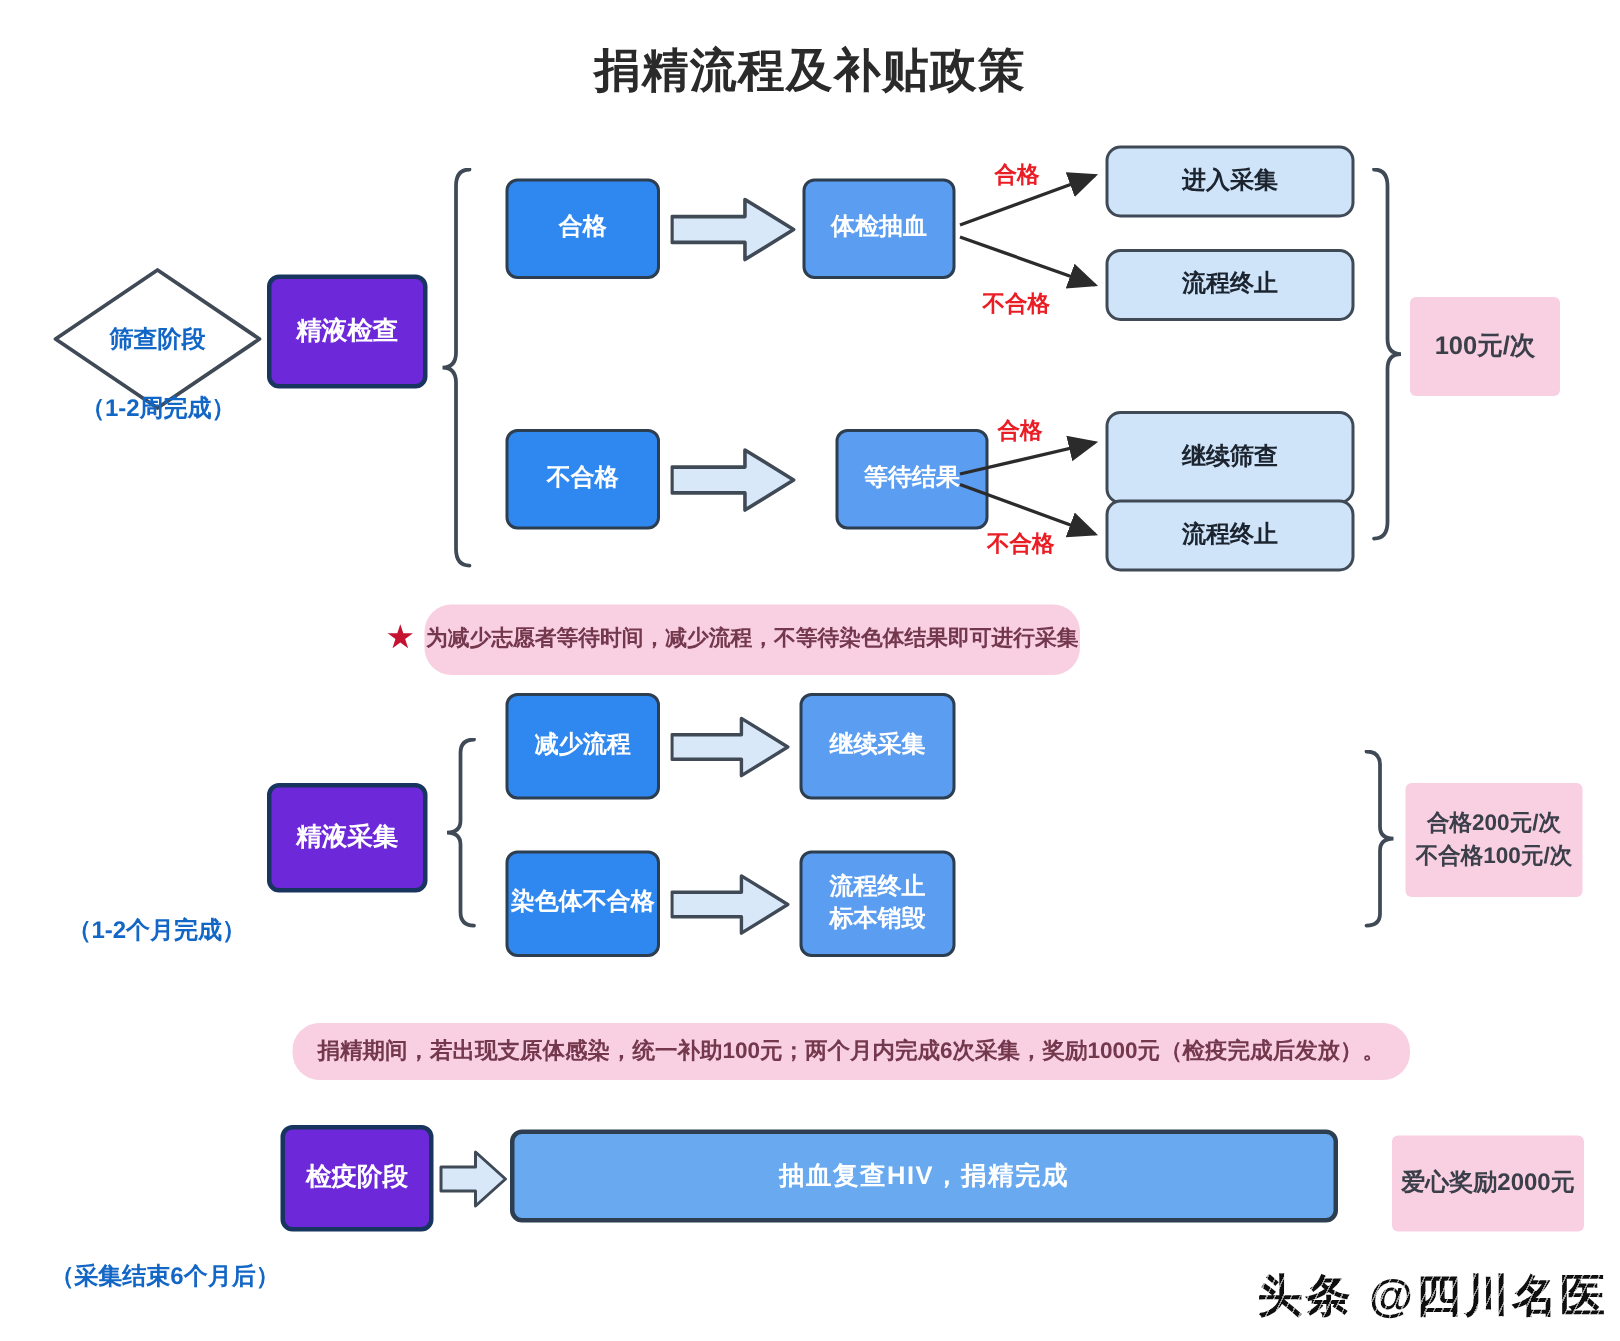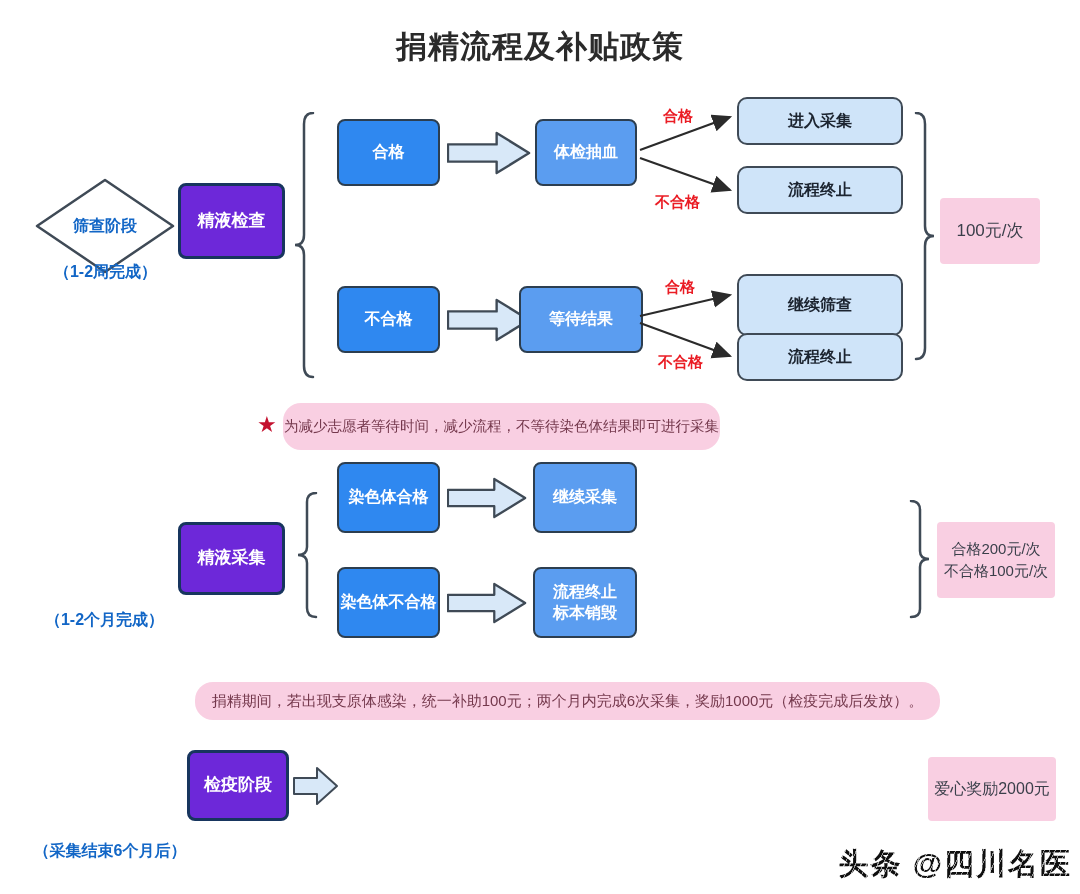--- a/index.html
+++ b/index.html
@@ -9,21 +9,21 @@
   .title{position:absolute;left:0;top:26px;width:1080px;margin:0;text-align:center;
          font-size:31px;font-weight:900;color:#2a2a2a;letter-spacing:1px;}
   .bx{position:absolute;display:flex;align-items:center;justify-content:center;text-align:center;
       font-weight:bold;box-sizing:border-box;border-radius:8px;line-height:1.3;}
   .b-dark{background:#6d28d9;border:3px solid #17355e;color:#fff;font-size:17px;}
   .b-bright{background:#2f88f0;border:2.5px solid #2c3e50;color:#fff;font-size:16px;}
   .b-mid{background:#5b9df0;border:2.5px solid #2c3e50;color:#fff;font-size:16px;}
   .b-light{background:#cfe4f9;border:2.5px solid #3f4a56;color:#1c2430;font-size:16px;border-radius:10px;}
   .b-wide{background:#68a9f0;border:3px solid #2c3e50;color:#fff;font-size:17px;letter-spacing:1px;}
   .pink{position:absolute;background:#f9cfe2;display:flex;align-items:center;justify-content:center;
-        text-align:center;font-weight:normal;color:#3a3f4a;border-radius:4px;box-sizing:border-box;line-height:1.5;}
+        text-align:center;font-weight:bold;color:#3a3f4a;border-radius:4px;box-sizing:border-box;line-height:1.5;}
   .pink.maroon{color:#74384c;border-radius:18px;}
   .pre{white-space:pre-line;}
   .diamond{position:absolute;display:flex;align-items:center;justify-content:center;}
   .diamond svg{position:absolute;left:0;top:0;width:100%;height:100%;}
   .dlabel{position:relative;color:#1266c6;font-weight:bold;font-size:16px;}
   .cap{position:absolute;color:#1266c6;font-weight:bold;font-size:16px;text-align:center;}
   .rlbl{position:absolute;color:#ea1c24;font-weight:bold;font-size:15px;}
   .star{position:absolute;color:#c41230;font-size:22px;line-height:1;}
   .overlay{position:absolute;left:0;top:0;pointer-events:none;}
   .wm{position:absolute;right:8px;top:844px;font-size:30px;font-weight:900;color:#101010;letter-spacing:2px;}
@@ -60,21 +60,21 @@
   <div class="bx b-mid" style="left:535px;top:119px;width:102px;height:67px">体检抽血</div>
   <div class="rlbl" style="left:663px;top:107px">合格</div>
   <div class="rlbl" style="left:655px;top:193px">不合格</div>
   <div class="bx b-light" style="left:737px;top:97px;width:166px;height:48px">进入采集</div>
   <div class="bx b-light" style="left:737px;top:166px;width:166px;height:48px">流程终止</div>
 
   <div class="bx b-bright" style="left:337px;top:286px;width:103px;height:67px">不合格</div>
   <svg class="abs" style="left:447px;top:296px" width="84" height="48" viewBox="0 0 88 48">
     <polygon points="1,15 52,15 52,3 86,24 52,45 52,33 1,33" fill="#d8e8f8" stroke="#3f4a56" stroke-width="2.5" stroke-linejoin="round"></polygon>
   </svg>
-  <div class="bx b-mid" style="left:519px;top:286px;width:124px;height:67px">等待结果</div>
+  <div class="bx b-mid" style="left:557px;top:286px;width:102px;height:67px">等待结果</div>
   <div class="rlbl" style="left:665px;top:278px">合格</div>
   <div class="rlbl" style="left:658px;top:353px">不合格</div>
   <div class="bx b-light" style="left:737px;top:274px;width:166px;height:62px">继续筛查</div>
   <div class="bx b-light" style="left:737px;top:333px;width:166px;height:48px">流程终止</div>
 
   <svg class="abs" style="left:913px;top:112px" width="24" height="249">
     <path d="M3 1 Q12 1 12 12 L12 114 Q12 124 21 124 Q12 124 12 134 L12 236 Q12 247 3 247" fill="none" stroke="#3f4a56" stroke-width="2.5" stroke-linecap="round"></path>
   </svg>
   <div class="pink" style="left:940px;top:198px;width:100px;height:66px;font-size:17px">100元/次</div>
 
@@ -82,21 +82,21 @@
   <div class="pink maroon" style="left:283px;top:403px;width:437px;height:47px;font-size:14.5px">为减少志愿者等待时间，减少流程，不等待染色体结果即可进行采集</div>
 
   <div class="cap" style="left:22px;top:610px;width:165px">（1-2个月完成）</div>
 
   <div class="bx b-dark" style="left:178px;top:522px;width:107px;height:73px">精液采集</div>
 
   <svg class="abs" style="left:296px;top:492px" width="24" height="127">
     <path d="M20 1 Q11 1 11 10 L11 55 Q11 63 2 63 Q11 63 11 71 L11 116 Q11 125 20 125" fill="none" stroke="#3f4a56" stroke-width="2.5" stroke-linecap="round"></path>
   </svg>
 
-  <div class="bx b-bright" style="left:337px;top:462px;width:103px;height:71px">染色体合格</div>
+  <div class="bx b-bright" style="left:337px;top:462px;width:103px;height:71px">减少流程</div>
   <svg class="abs" style="left:447px;top:476px" width="80" height="44" viewBox="0 0 88 48">
     <polygon points="1,15 52,15 52,3 86,24 52,45 52,33 1,33" fill="#d8e8f8" stroke="#3f4a56" stroke-width="2.5" stroke-linejoin="round"></polygon>
   </svg>
   <div class="bx b-mid" style="left:533px;top:462px;width:104px;height:71px">继续采集</div>
 
   <div class="bx b-bright" style="left:337px;top:567px;width:103px;height:71px">染色体不合格</div>
   <svg class="abs" style="left:447px;top:581px" width="80" height="44" viewBox="0 0 88 48">
     <polygon points="1,15 52,15 52,3 86,24 52,45 52,33 1,33" fill="#d8e8f8" stroke="#3f4a56" stroke-width="2.5" stroke-linejoin="round"></polygon>
   </svg>
   <div class="bx b-mid pre" style="left:533px;top:567px;width:104px;height:71px">流程终止
@@ -109,20 +109,21 @@
 不合格100元/次</div>
 
   <div class="pink maroon" style="left:195px;top:682px;width:745px;height:38px;font-size:15px">捐精期间，若出现支原体感染，统一补助100元；两个月内完成6次采集，奖励1000元（检疫完成后发放）。</div>
 
   <div class="cap" style="left:20px;top:841px;width:180px">（采集结束6个月后）</div>
 
   <div class="bx b-dark" style="left:187px;top:750px;width:102px;height:71px">检疫阶段</div>
   <svg class="abs" style="left:292px;top:765px" width="48" height="42" viewBox="0 0 46 42">
     <polygon points="1,13 24,13 24,3 44,21 24,39 24,29 1,29" fill="#d8e8f8" stroke="#3f4a56" stroke-width="2" stroke-linejoin="round"></polygon>
   </svg>
+  <div class="bx b-wide" style="left:340px;top:753px;width:552px;height:62px">抽血复查HIV，捐精完成</div>
   <div class="pink" style="left:928px;top:757px;width:128px;height:64px;font-size:16px">爱心奖励2000元</div>
 
   <svg class="overlay" width="1080" height="894" viewBox="0 0 1080 894">
     <defs>
       <marker id="ah" markerWidth="10" markerHeight="10" refX="8" refY="4" orient="auto">
         <path d="M0 0 L9 4 L0 8 Z" fill="#2b2b2b"></path>
       </marker>
     </defs>
     <line x1="640" y1="150" x2="730" y2="117" stroke="#2b2b2b" stroke-width="2.2" marker-end="url(#ah)"></line>
     <line x1="640" y1="158" x2="730" y2="190" stroke="#2b2b2b" stroke-width="2.2" marker-end="url(#ah)"></line>

